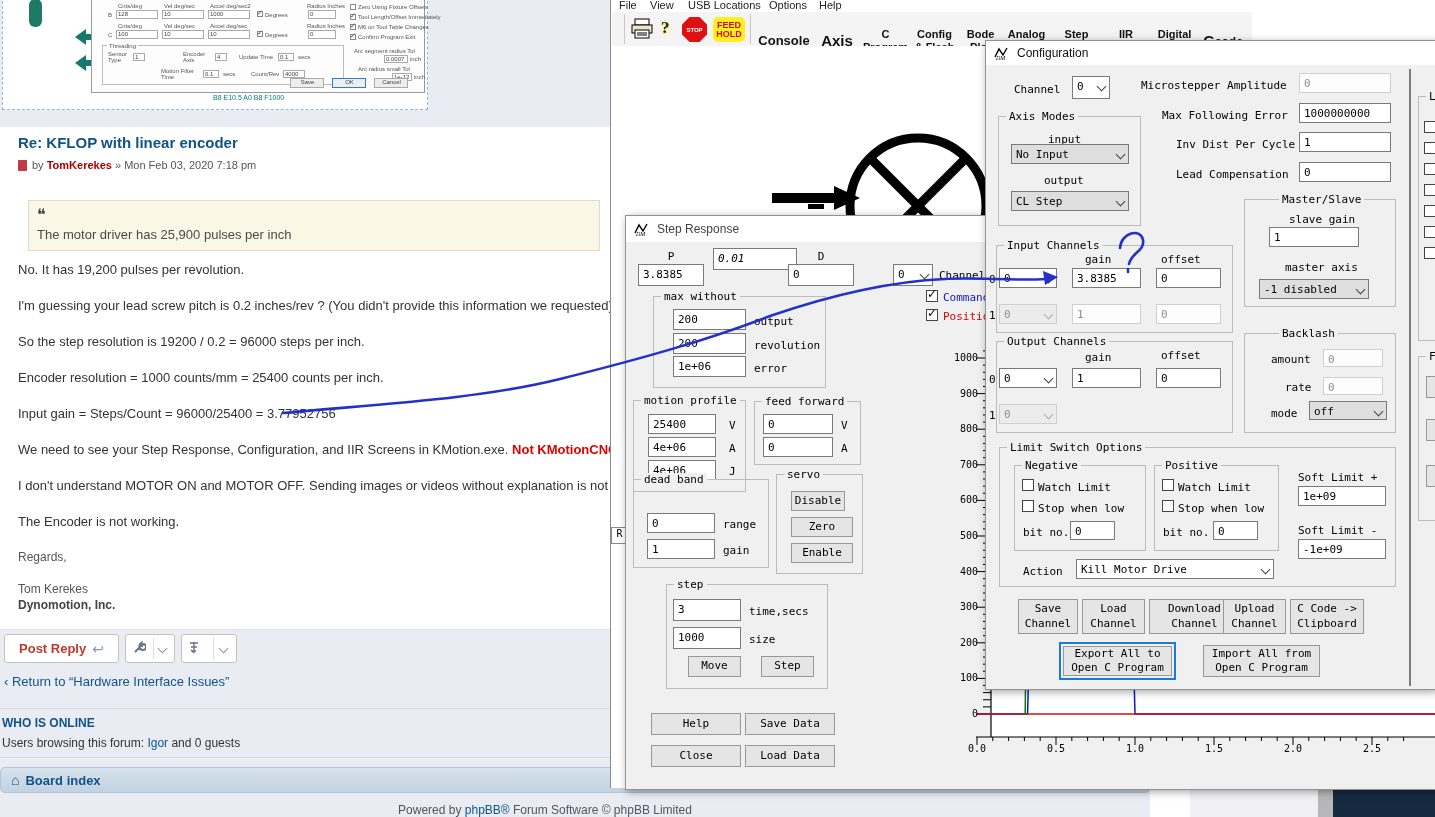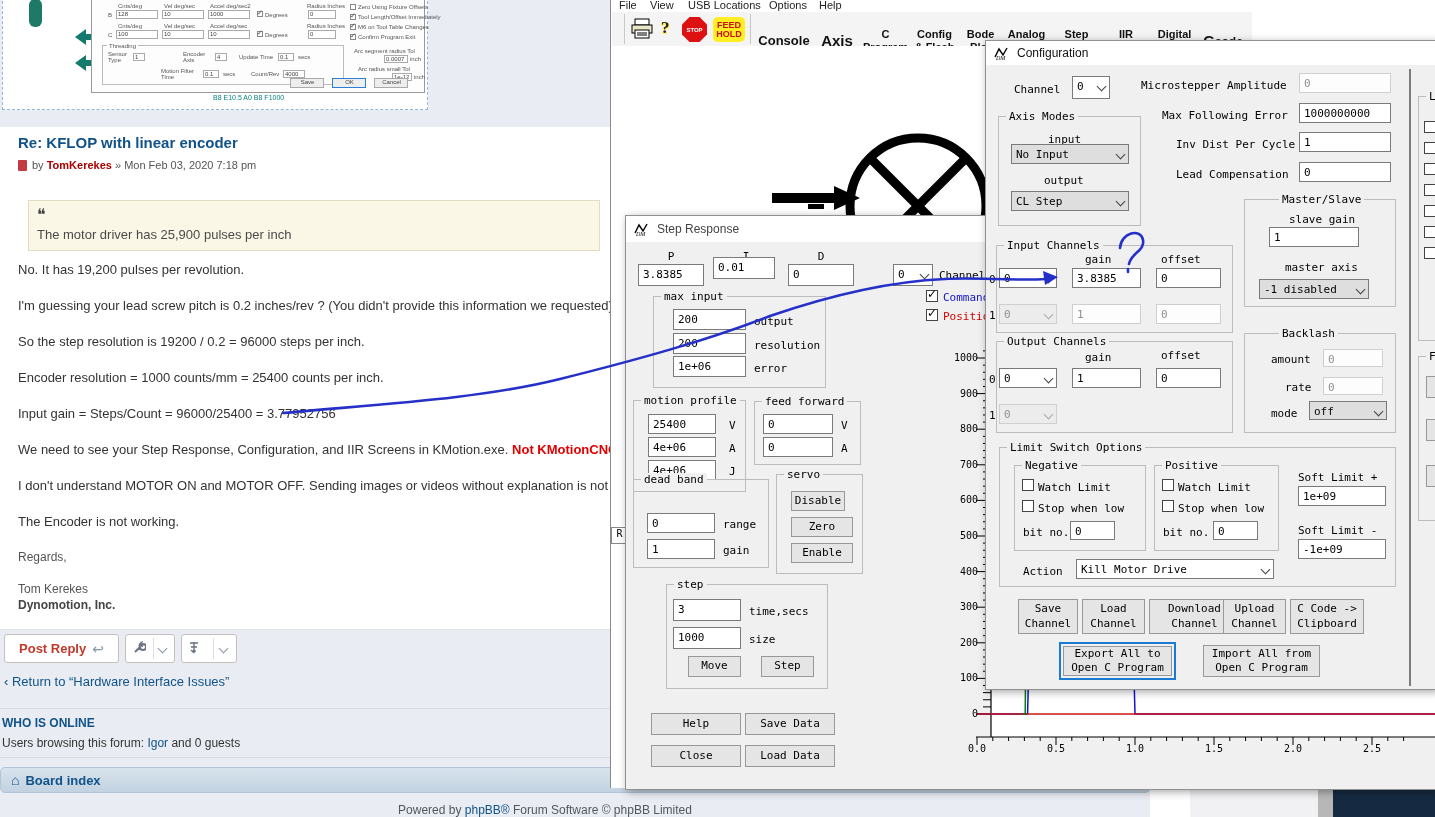--- a/index.html
+++ b/index.html
@@ -257,38 +257,38 @@
           <text x="3" y="14" font-size="6" font-style="italic" font-family="Liberation Serif,serif">DM</text>
         </svg>
     </div>
     <span class="titletext">Step Response</span>
   </div>
 
   <span class="lb" style="left:12px;top:34px;width:66px;text-align:center;">P</span>
   <span class="lb" style="left:87px;top:34px;width:66px;text-align:center;">I</span>
   <span class="lb" style="left:162px;top:34px;width:66px;text-align:center;">D</span>
   <div class="tb" style="left:12px;top:48px;width:66px;height:22px;">3.8385</div>
-  <div class="tb" style="left:87px;top:41px;width:62px;height:22px;">0.01</div>
+  <div class="tb" style="left:87px;top:32px;width:84px;height:22px;font-style:italic;">0.01</div>
   <div class="tb" style="left:162px;top:48px;width:66px;height:22px;">0</div>
 
   <div class="dd" style="left:267px;top:48px;width:40px;height:22px;"><span>0</span><i class="car"></i></div>
   <span class="lb" style="left:313px;top:53px;">Channel</span>
 
   <div class="cb ck" style="left:300px;top:74px;"></div>
   <span class="lb" style="left:317px;top:75px;color:#1414c8;">Command</span>
   <div class="cb ck" style="left:300px;top:93px;"></div>
   <span class="lb" style="left:317px;top:94px;color:#d40000;">Position</span>
 
   <div class="grp" style="left:27px;top:80px;width:173px;height:92px;">
-    <span class="leg">max input</span>
+    <span class="leg">max without</span>
   </div>
   <div class="tb" style="left:47px;top:93px;width:73px;height:21px;">200</div>
   <span class="lb" style="left:128px;top:99px;">output</span>
   <div class="tb" style="left:47px;top:117px;width:73px;height:21px;">200</div>
-  <span class="lb" style="left:128px;top:123px;">resolution</span>
+  <span class="lb" style="left:128px;top:123px;">revolution</span>
   <div class="tb" style="left:47px;top:140px;width:73px;height:21px;">1e+06</div>
   <span class="lb" style="left:128px;top:146px;">error</span>
 
   <div class="grp" style="left:7px;top:184px;width:113px;height:92px;">
     <span class="leg">motion profile</span>
   </div>
   <div class="tb" style="left:22px;top:198px;width:68px;height:20px;">25400</div>
   <span class="lb" style="left:103px;top:203px;">V</span>
   <div class="tb" style="left:22px;top:221px;width:68px;height:20px;">4e+06</div>
   <span class="lb" style="left:103px;top:226px;">A</span>

